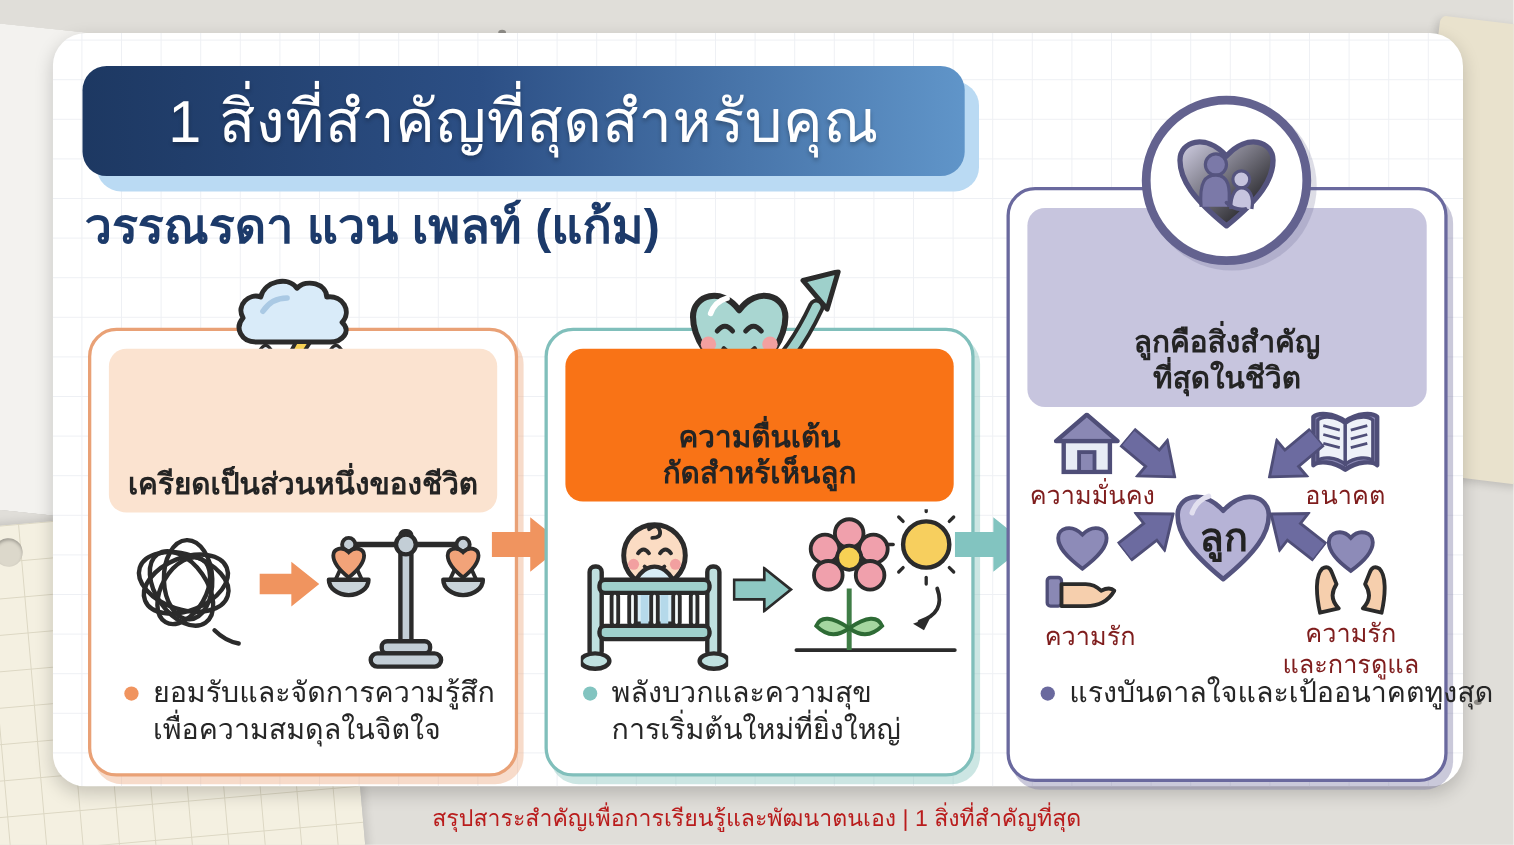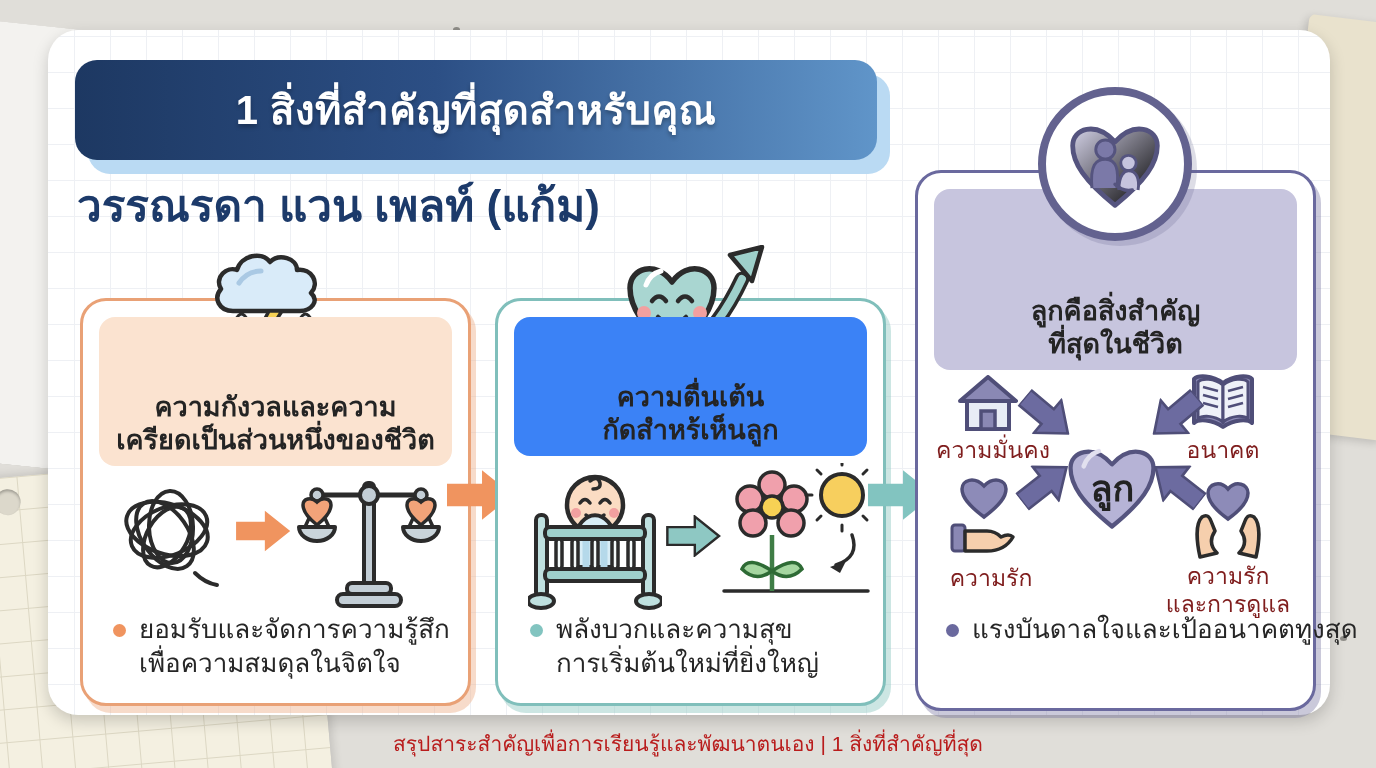--- a/index.html
+++ b/index.html
@@ -36,36 +36,36 @@
     background-size:36px 36px;background-position:26px 6px;
   }
   
   .banner-shadow{left:40px;top:44px;width:802px;height:100px;background:#badaf3;border-radius:22px;}
   .banner{
     left:27px;top:30px;width:802px;height:100px;border-radius:22px;
     background:linear-gradient(90deg,#1d3862 0%,#2c4f85 45%,#6095c9 100%);
     display:flex;align-items:center;justify-content:center;
   }
   .banner-title{
-    color:#ffffff;font-size:40px;font-weight:700;letter-spacing:.5px;
+    color:#ffffff;font-size:54px;font-weight:400;letter-spacing:.5px;
     text-shadow:0 3px 4px rgba(0,0,0,.28);white-space:nowrap;
   }
   .subtitle{left:29px;top:140px;font-size:44px;font-weight:800;color:#1c3a6a;white-space:nowrap;}
   
   .topic-card{position:absolute;background:#ffffff;border-radius:26px;border:3px solid;}
   .card-1{left:32px;top:268px;width:385px;height:402px;border-color:#e9a176;box-shadow:5px 7px 0 rgba(238,176,137,.45);}
   .card-2{left:447px;top:268px;width:385px;height:402px;border-color:#80bfbb;box-shadow:5px 7px 0 rgba(143,199,194,.45);}
   .card-3{left:867px;top:140px;width:395px;height:535px;border-color:#6a699e;box-shadow:5px 7px 0 rgba(122,120,163,.4);}
   .card-header{
     position:absolute;left:16px;right:16px;top:16px;border-radius:16px;
     display:flex;flex-direction:column;justify-content:flex-end;align-items:center;
     padding-bottom:9px;text-align:center;
   }
   .card-1 .card-header{height:140px;background:#fbe3d0;}
-  .card-2 .card-header{height:130px;background:#3b82f6;}
+  .card-2 .card-header{height:130px;background:#f97316;}
   .card-3 .card-header{height:172px;background:#c7c5de;}
   .card-heading{font-size:27px;font-weight:700;color:#242424;line-height:1.22;white-space:nowrap;}
   .bullet{position:absolute;display:flex;gap:13px;align-items:flex-start;}
   .bullet-dot{width:13px;height:13px;border-radius:50%;margin-top:11px;flex:0 0 auto;}
   .bullet-text{font-size:26px;color:#262626;line-height:1.3;font-weight:500;white-space:nowrap;}
   
   .badge-circle{
     position:absolute;left:120px;top:-86px;width:138px;height:138px;border-radius:50%;
     background:#ffffff;border:8px solid #63628f;display:flex;align-items:center;justify-content:center;
     box-shadow:5px 5px 0 rgba(99,98,143,.22);z-index:3;
@@ -110,21 +110,20 @@
       <path d="M34,62 C20,62 14,49 22,40 C15,28 28,17 38,21 C42,6 63,2 71,13 C80,4 98,9 98,21 C113,19 121,34 112,44 C121,52 112,62 101,62 Z" fill="#d9ebf9" stroke="#2b2b2b" stroke-width="4.5" stroke-linejoin="round"></path>
       <path d="M40,34 q8,-12 22,-12" fill="none" stroke="#aac9e4" stroke-width="5" stroke-linecap="round"></path>
       <polygon points="70,62 55,90 65,90 53,118 81,84 69,84 83,62" fill="#f7d154" stroke="#2b2b2b" stroke-width="3.5" stroke-linejoin="round"></polygon>
       <path d="M36,72 a6.5,7.5 0 1 0 13,0 q-6.5,-14 -13,0" fill="#ecf4fb" stroke="#2b2b2b" stroke-width="3"></path>
       <path d="M26,94 a6.5,7.5 0 1 0 13,0 q-6.5,-14 -13,0" fill="#ecf4fb" stroke="#2b2b2b" stroke-width="3"></path>
       <path d="M44,108 a6,7 0 1 0 12,0 q-6,-13 -12,0" fill="#ecf4fb" stroke="#2b2b2b" stroke-width="3"></path>
       <path d="M100,72 a6.5,7.5 0 1 0 13,0 q-6.5,-14 -13,0" fill="#ecf4fb" stroke="#2b2b2b" stroke-width="3"></path>
       <path d="M104,98 q-2,8 -6,12" fill="none" stroke="#2b2b2b" stroke-width="3.5" stroke-linecap="round" stroke-dasharray="7 7"></path>
     </svg>
     <div class="card-header">
-      <div class="card-heading">ความกังวลและความ</div>
       <div class="card-heading">เครียดเป็นส่วนหนึ่งของชีวิต</div>
     </div>
 
     <svg class="abs" style="left:28px;top:176px;" width="118" height="126" viewBox="0 0 118 126">
       <g fill="none" stroke="#2b2b2b" stroke-width="4" stroke-linecap="round">
         <ellipse cx="56" cy="52" rx="42" ry="25" transform="rotate(18 56 52)"></ellipse>
         <ellipse cx="58" cy="54" rx="40" ry="24" transform="rotate(-22 58 54)"></ellipse>
         <ellipse cx="54" cy="58" rx="38" ry="23" transform="rotate(55 54 58)"></ellipse>
         <ellipse cx="60" cy="50" rx="36" ry="22" transform="rotate(88 60 50)"></ellipse>
         <ellipse cx="56" cy="60" rx="33" ry="20" transform="rotate(-60 56 60)"></ellipse>

